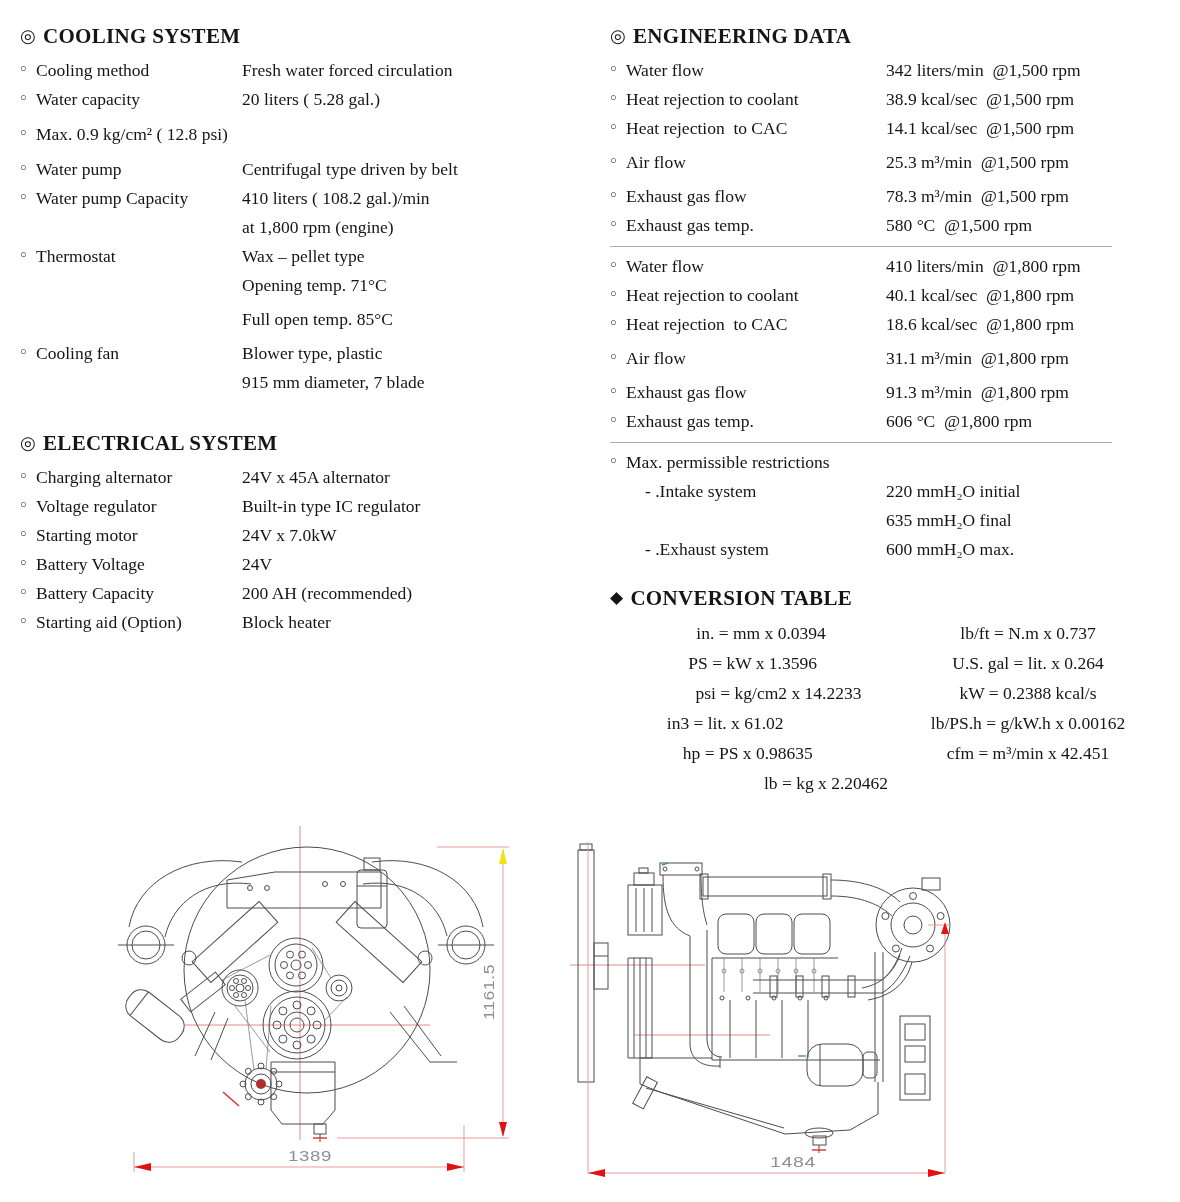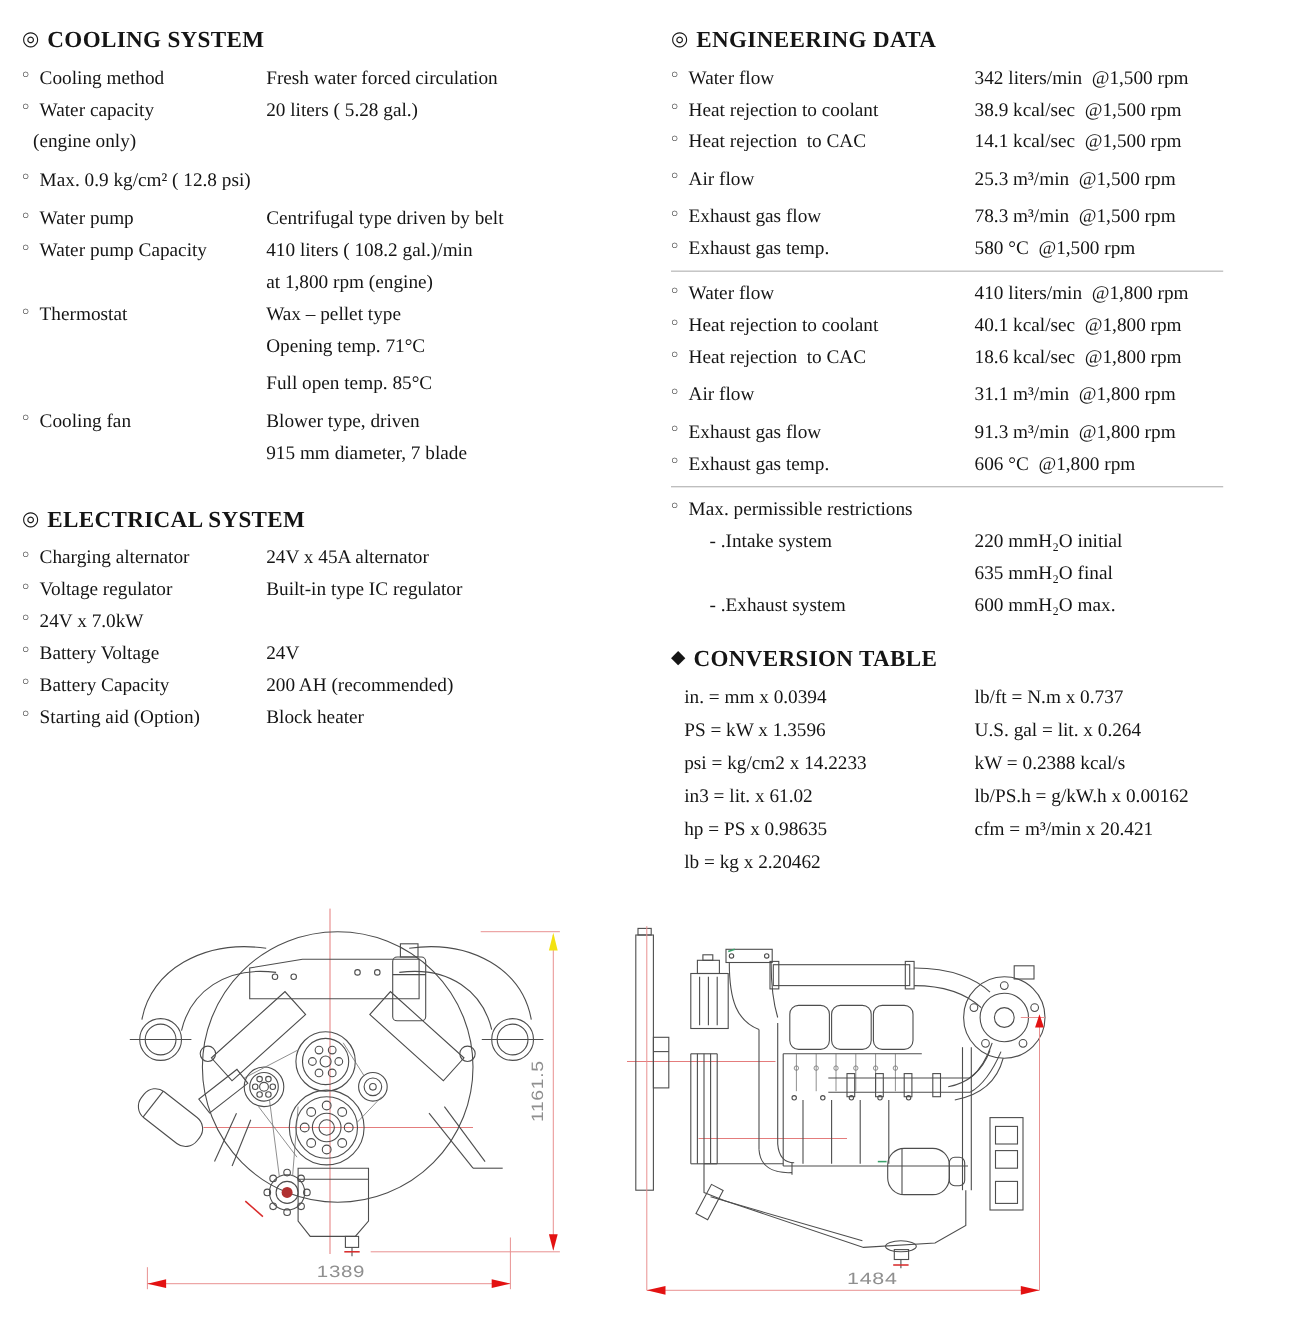--- a/index.html
+++ b/index.html
@@ -16,21 +16,21 @@
   .lbl{width:206px;white-space:pre;}
   .val{white-space:pre;text-align:center;}
   .mt5{margin-top:5px;}
   .mt6{margin-top:6px;}
   .gap-title{margin-top:34px;}
   
   .eng .lbl{width:260px;}
   .eng .lbl.sub{padding-left:19px;width:241px;}
   .sep{border:none;border-top:1px solid #aeaeae;margin:6px 0 5px 0;width:502px;}
   .conv-title{margin-top:22px;}
-  .conv-row{display:flex;line-height:30px;font-size:17.5px;}
+  .conv-row{display:flex;line-height:30px;font-size:17.5px;justify-content:center;}
   .conv-l{margin-left:12px;width:264px;white-space:pre;}
   .conv-r{white-space:pre;}
   
   .drawing{position:absolute;}
   .ink{stroke:#4d4d4d;stroke-width:1;fill:none;}
   .thin{stroke:#6f6f6f;stroke-width:.7;fill:none;}
   .cl{stroke:#e06a6a;stroke-width:.8;fill:none;}
   .dimln{stroke:#e89090;stroke-width:.9;fill:none;}
   .red2{stroke:#d92b2b;stroke-width:1.4;fill:none;}
   .grn{stroke:#3aa06a;stroke-width:1.4;fill:none;}
@@ -54,25 +54,20 @@
     <div class="row">
       <span class="b">○</span>
       <span class="lbl">Cooling method</span>
       <span class="val">Fresh water forced circulation</span>
     </div>
     <div class="row">
       <span class="b">○</span>
       <span class="lbl">Water capacity</span>
       <span class="val">20 liters ( 5.28 gal.)</span>
     </div>
-    <div class="row">
-      <span class="b"></span>
-      <span class="lbl" style="margin-left:-6px">(engine only)</span>
-      <span class="val"></span>
-    </div>
     <div class="row mt6">
       <span class="b">○</span>
       <span class="val">Max. 0.9 kg/cm² ( 12.8 psi)</span>
     </div>
     <div class="row mt6">
       <span class="b">○</span>
       <span class="lbl">Water pump</span>
       <span class="val">Centrifugal type driven by belt</span>
     </div>
     <div class="row">
@@ -96,21 +91,21 @@
       <span class="val">Opening temp. 71°C</span>
     </div>
     <div class="row mt5">
       <span class="b"></span>
       <span class="lbl"></span>
       <span class="val">Full open temp. 85°C</span>
     </div>
     <div class="row mt5">
       <span class="b">○</span>
       <span class="lbl">Cooling fan</span>
-      <span class="val">Blower type, driven</span>
+      <span class="val">Blower type, plastic</span>
     </div>
     <div class="row">
       <span class="b"></span>
       <span class="lbl"></span>
       <span class="val">915 mm diameter, 7 blade</span>
     </div>
 
     <h2 class="sec-title gap-title">
       <span class="db">◎</span>
       <span>ELECTRICAL SYSTEM</span>
@@ -121,20 +116,21 @@
       <span class="lbl">Charging alternator</span>
       <span class="val">24V x 45A alternator</span>
     </div>
     <div class="row">
       <span class="b">○</span>
       <span class="lbl">Voltage regulator</span>
       <span class="val">Built-in type IC regulator</span>
     </div>
     <div class="row">
       <span class="b">○</span>
+      <span class="lbl">Starting motor</span>
       <span class="val">24V x 7.0kW</span>
     </div>
     <div class="row">
       <span class="b">○</span>
       <span class="lbl">Battery Voltage</span>
       <span class="val">24V</span>
     </div>
     <div class="row">
       <span class="b">○</span>
       <span class="lbl">Battery Capacity</span>
@@ -256,21 +252,21 @@
     <div class="conv-row">
       <span class="conv-l">psi = kg/cm2 x 14.2233</span>
       <span class="conv-r">kW = 0.2388 kcal/s</span>
     </div>
     <div class="conv-row">
       <span class="conv-l">in3 = lit. x 61.02</span>
       <span class="conv-r">lb/PS.h = g/kW.h x 0.00162</span>
     </div>
     <div class="conv-row">
       <span class="conv-l">hp = PS x 0.98635</span>
-      <span class="conv-r">cfm = m³/min x 20.421</span>
+      <span class="conv-r">cfm = m³/min x 42.451</span>
     </div>
     <div class="conv-row">
       <span class="conv-l">lb = kg x 2.20462</span>
       <span class="conv-r"></span>
     </div>
   </div>
 
   <svg class="drawing" style="left:85px;top:820px" width="430" height="370" viewBox="0 0 430 370">
 
     <g>

